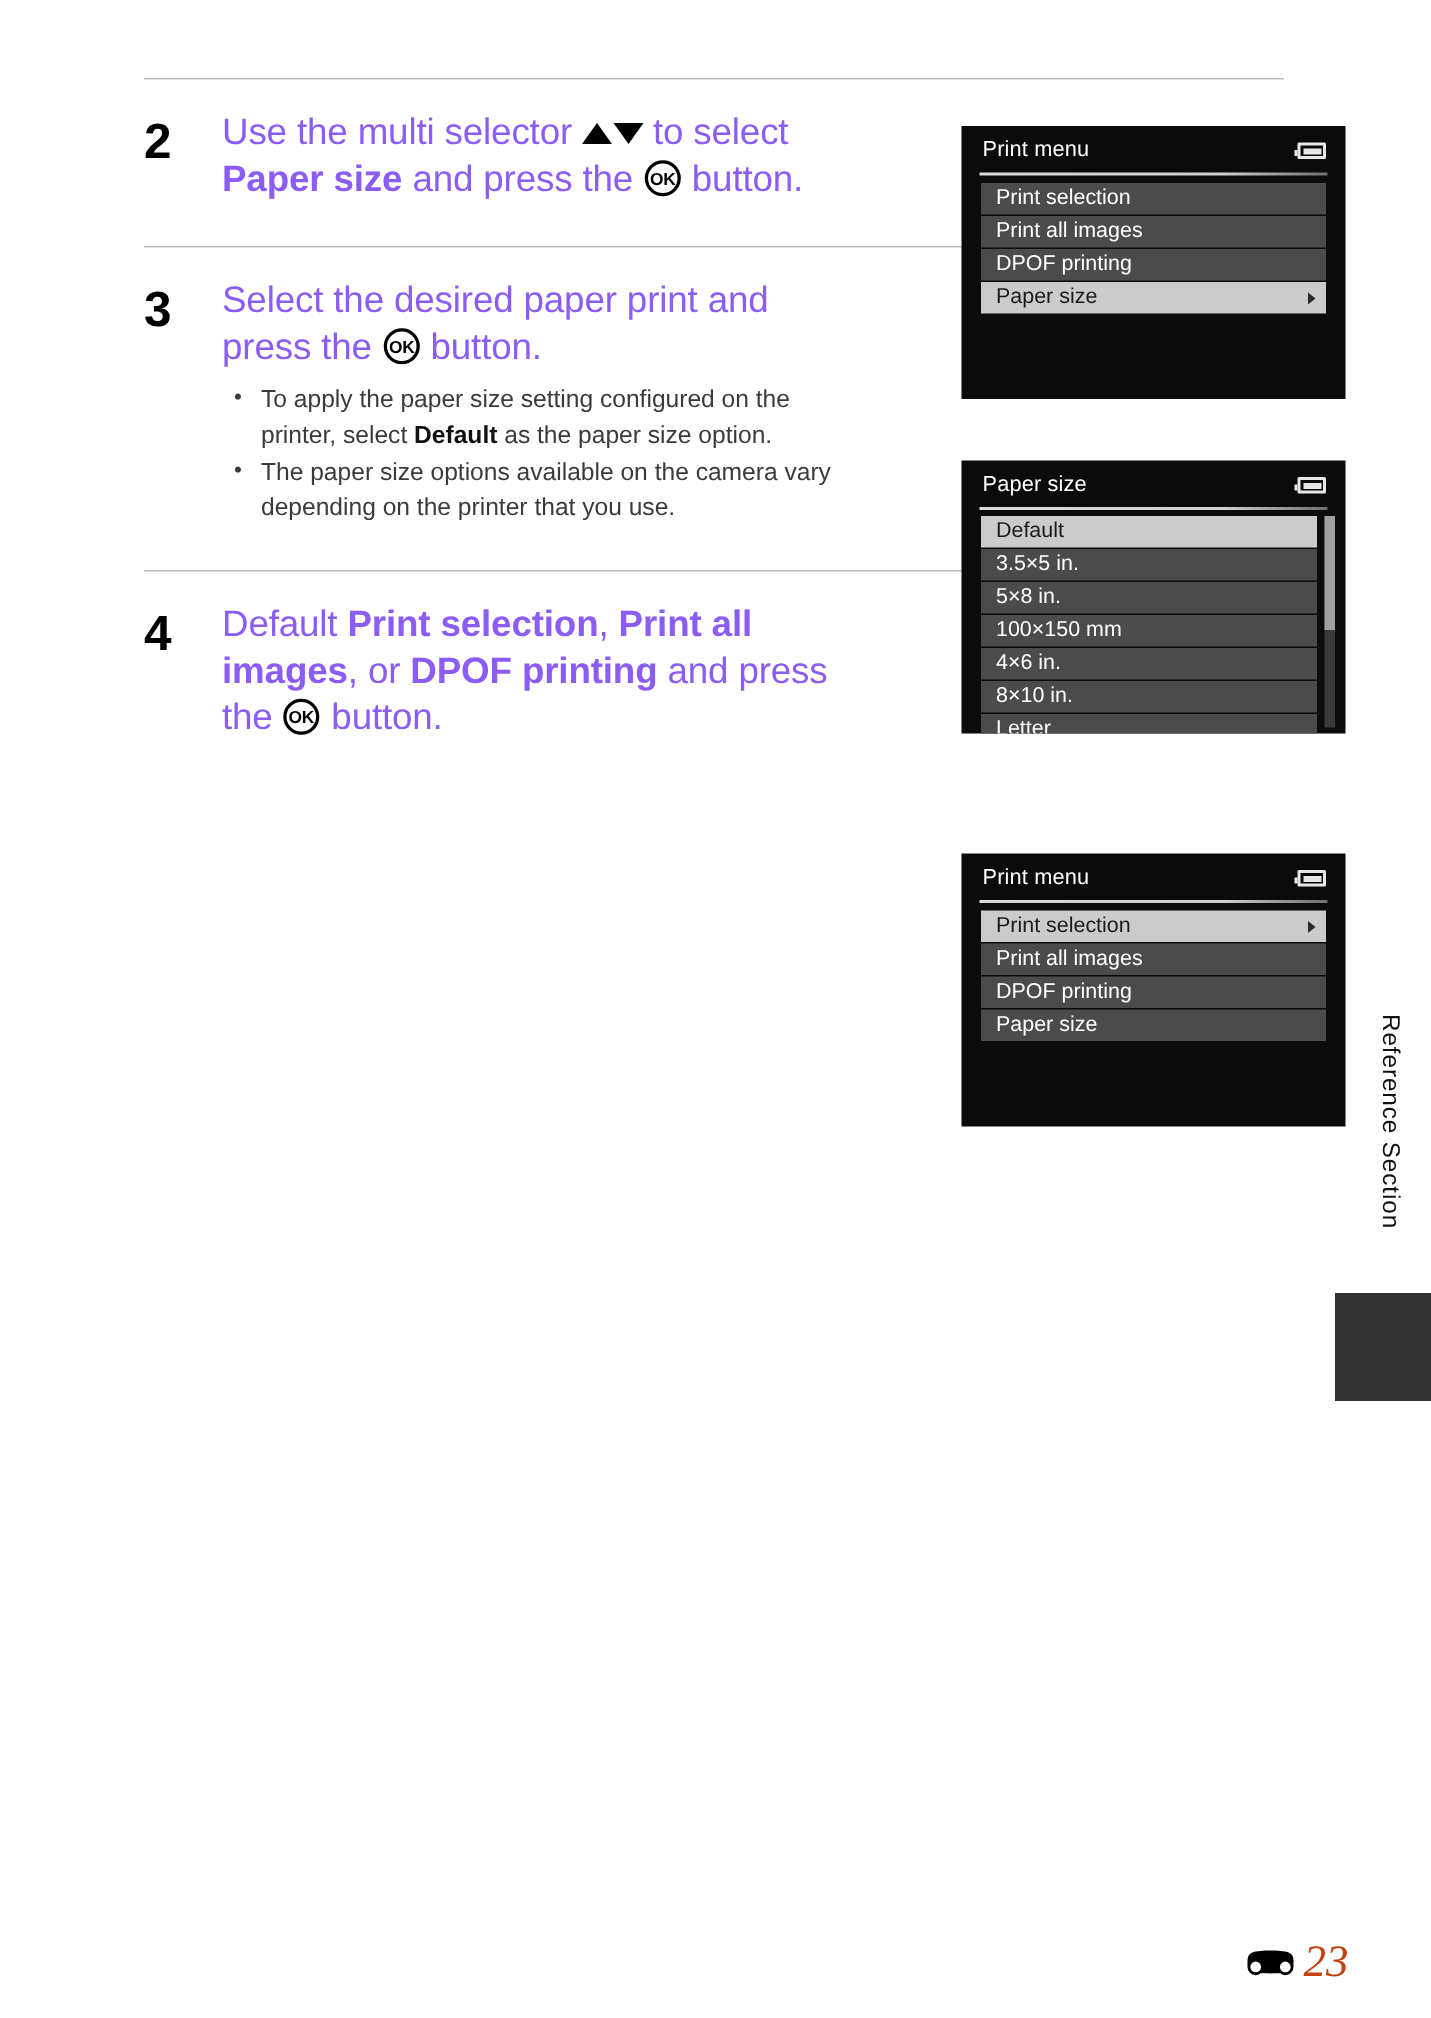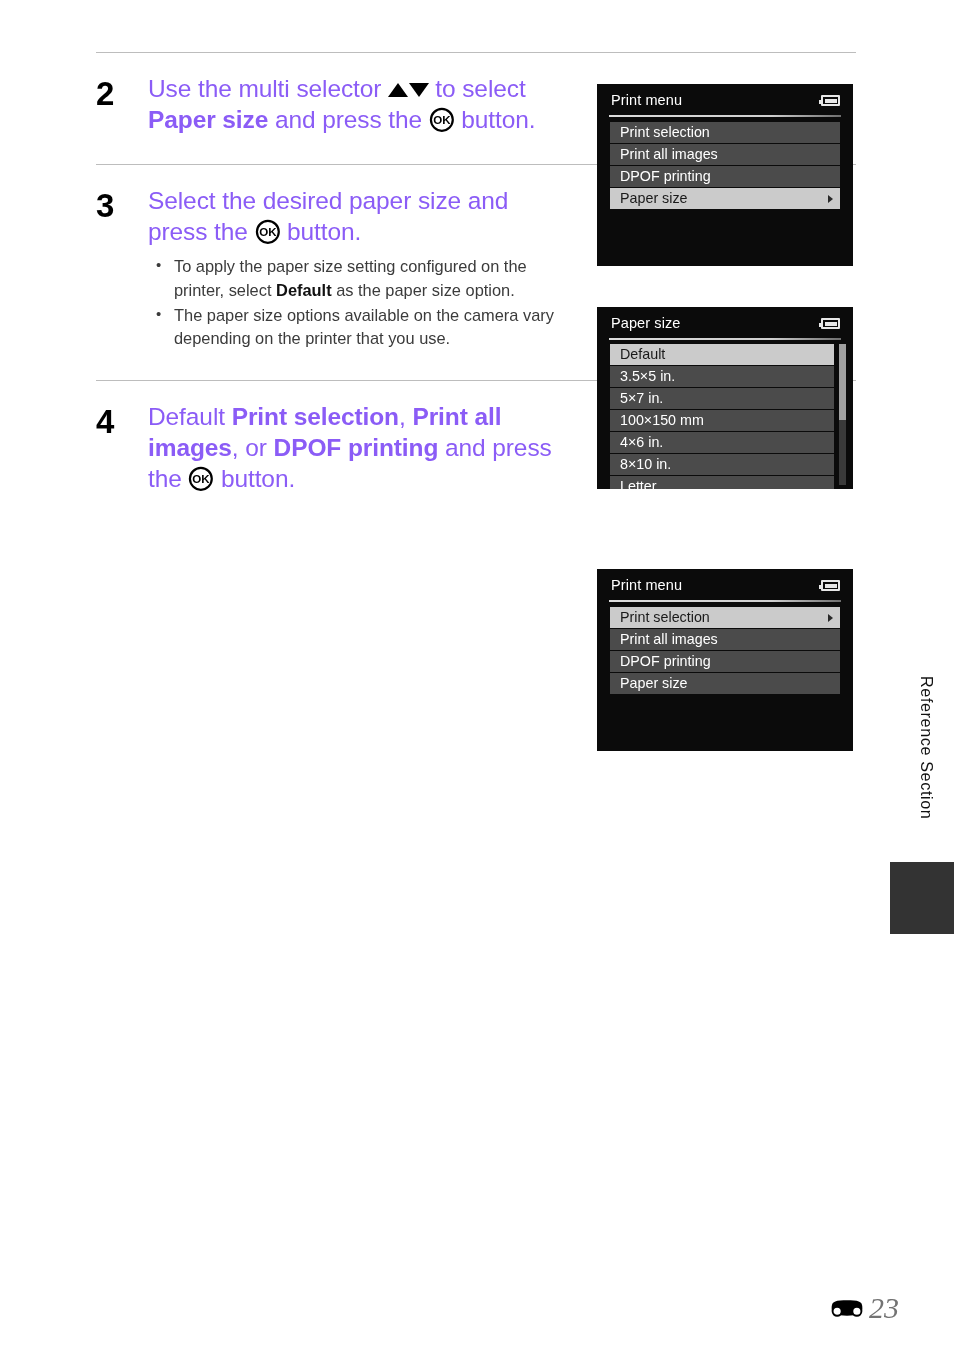--- a/index.html
+++ b/index.html
@@ -133,20 +133,21 @@
   }
 
   
   .screen {
     position: absolute;
     width: 256px;
     height: 182px;
     background: #0b0b0b;
     box-sizing: border-box;
     overflow: hidden;
+    margin-left: 44px;
   }
   .screen-header {
     position: relative;
     height: 33px;
     display: flex;
     align-items: center;
     padding: 0 10px 0 14px;
     box-sizing: border-box;
   }
   .screen-title {
@@ -276,21 +277,21 @@
   .ref-mark {
     width: 38px;
     height: 26px;
     flex: 0 0 auto;
   }
   .page-no {
     font-family: "Liberation Serif", serif;
     font-style: italic;
     font-size: 30px;
     font-weight: normal;
-    color: #737373;
+    color: #c2410c;
     line-height: 1;
   }
 </style>
 </head>
 <body>
 
 <div class="page">
 
   <div class="content-col">
 
@@ -310,21 +311,21 @@
       </div>
     </div>
 
     <div class="rule" style="margin-top:28px;"></div>
 
     <div class="step" style="padding-top:14px;">
       <div class="step-body">
         <div class="step-num">3</div>
         <div class="step-text">
           <div class="step-heading">
-            <span>Select the desired paper size and press the </span><span class="ok-icon"><svg viewBox="0 0 40 40">
+            <span>Select the desired paper print and press the </span><span class="ok-icon"><svg viewBox="0 0 40 40">
                   <circle cx="20" cy="20" r="17" fill="none" stroke="#000" stroke-width="3.4"></circle>
                   <text x="20" y="26.5" font-family="Liberation Sans, sans-serif" font-size="18" font-weight="bold" text-anchor="middle" fill="#000">OK</text>
                 </svg></span><span> button.</span>
           </div>
           <ul class="bullets">
             <li><span>To apply the paper size setting configured on the printer, select </span><b>Default</b><span> as the paper size option.</span></li>
             <li>The paper size options available on the camera vary depending on the printer that you use.</li>
           </ul>
         </div>
       </div>
@@ -364,21 +365,21 @@
 
   <div class="screen paper" style="left:597px; top:307px;">
     <div class="screen-header">
       <div class="screen-title">Paper size</div>
       <div class="battery"></div>
       <div class="header-sep"></div>
     </div>
     <div class="menu-list">
       <div class="menu-row selected"><span>Default</span></div>
       <div class="menu-row"><span>3.5×5 in.</span></div>
-      <div class="menu-row"><span>5×7 in.</span></div>
+      <div class="menu-row"><span>5×8 in.</span></div>
       <div class="menu-row"><span>100×150 mm</span></div>
       <div class="menu-row"><span>4×6 in.</span></div>
       <div class="menu-row"><span>8×10 in.</span></div>
       <div class="menu-row"><span>Letter</span></div>
     </div>
     <div class="scrollbar">
       <div class="scroll-thumb"></div>
     </div>
   </div>
 

